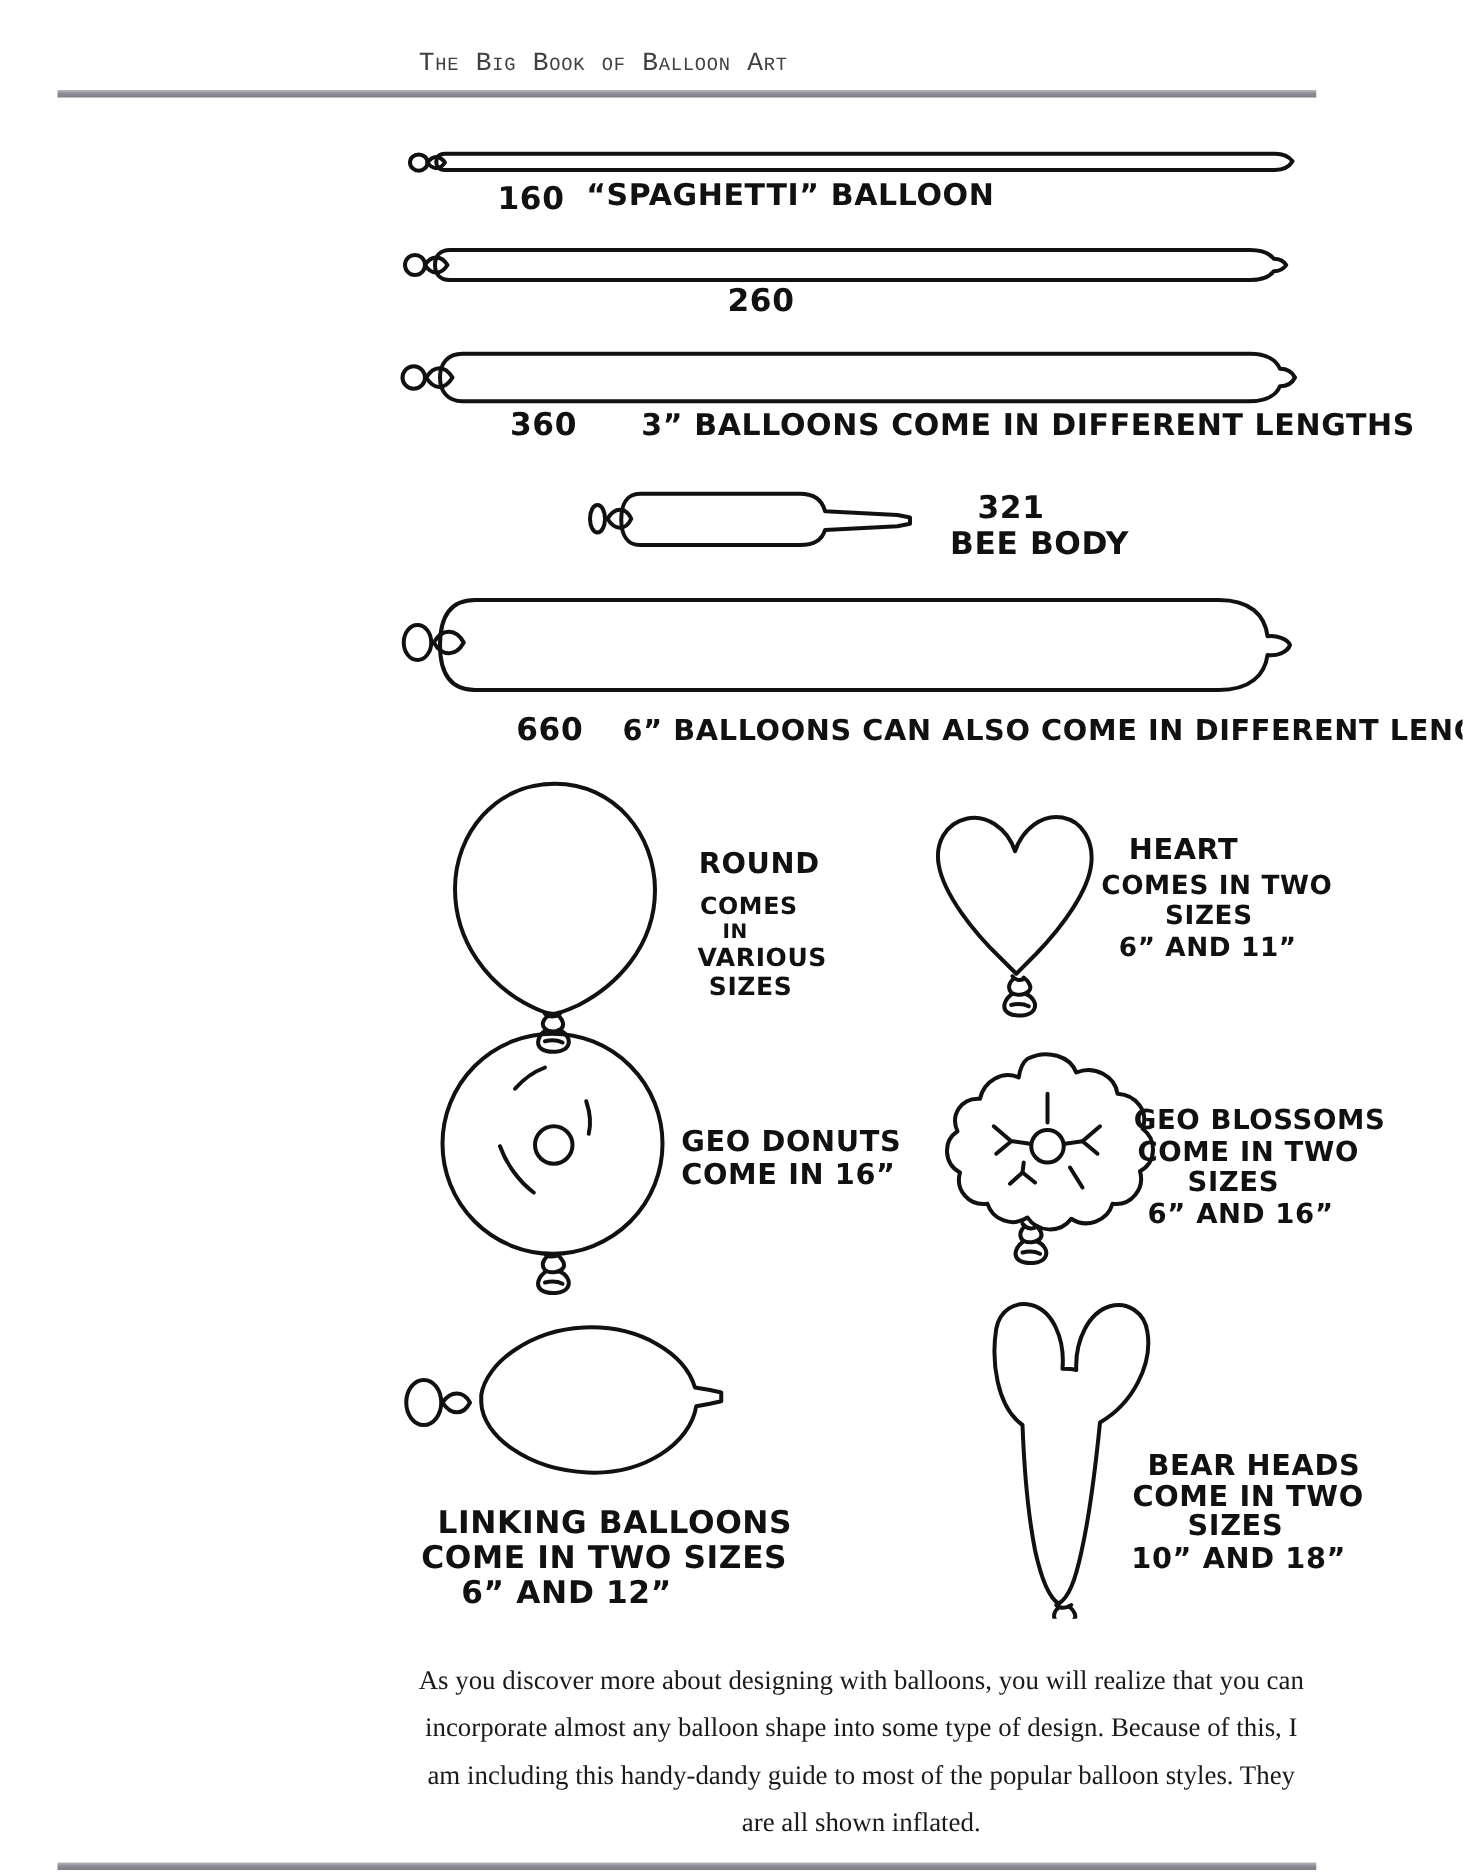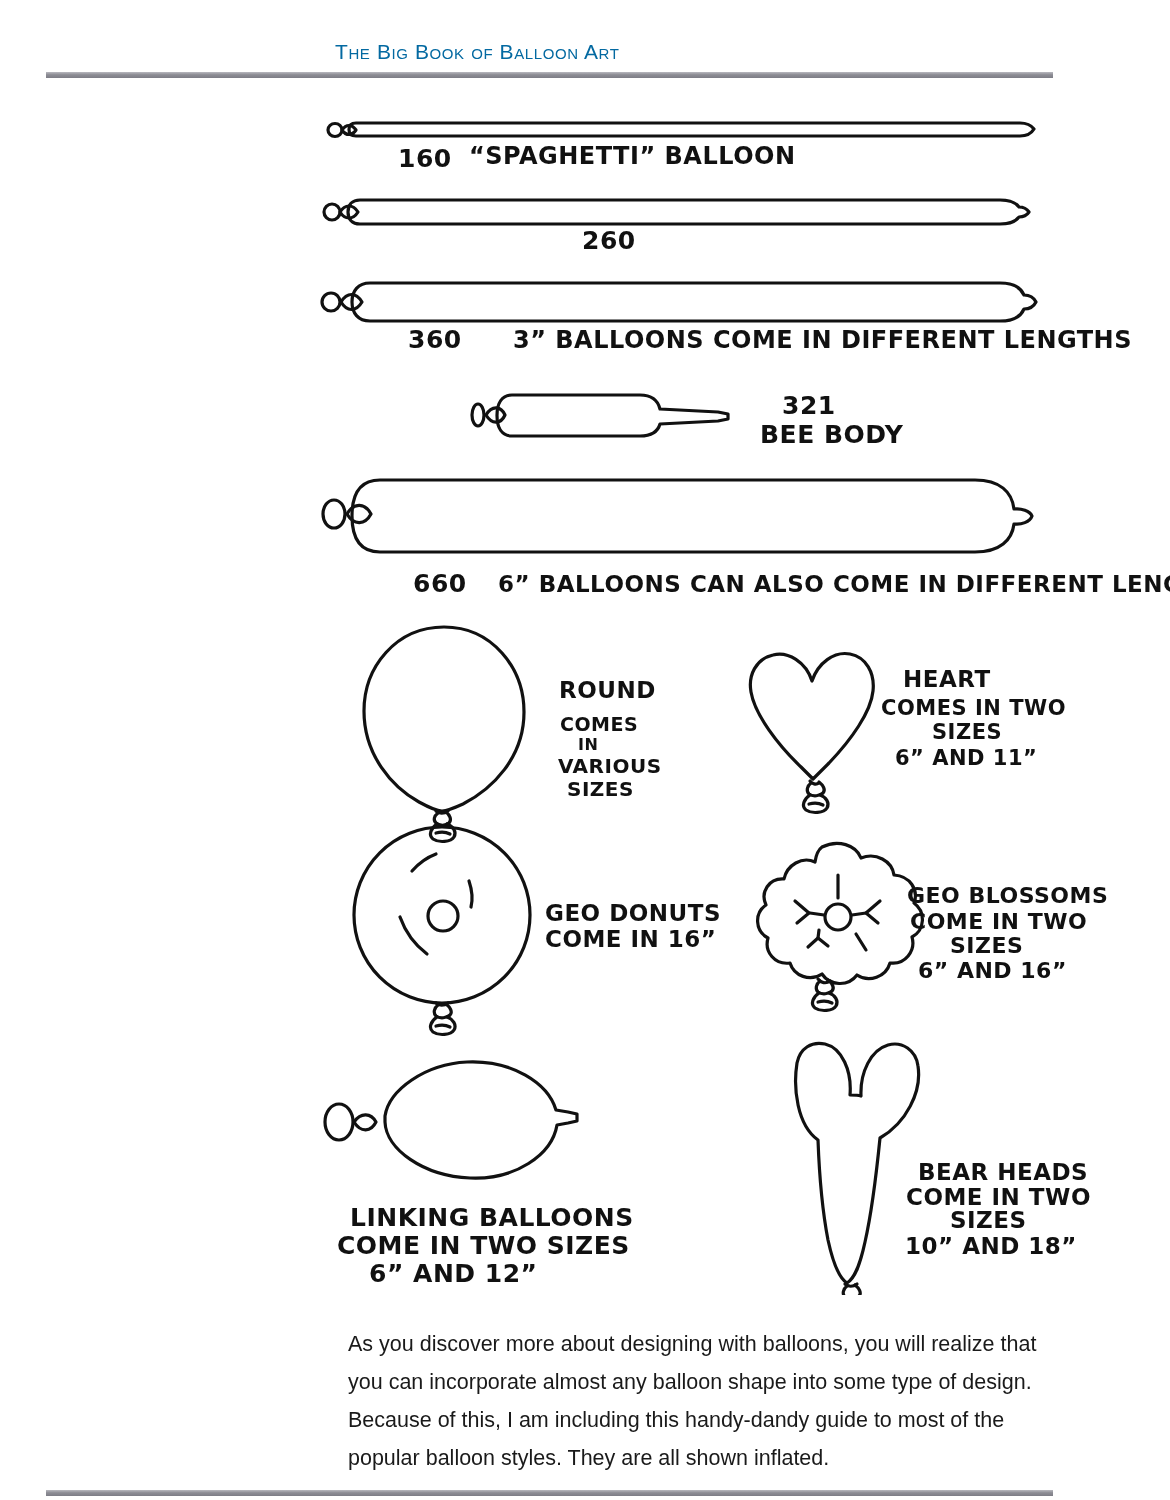--- a/index.html
+++ b/index.html
@@ -14,24 +14,24 @@
     overflow: hidden;
     font-family: "Liberation Serif", serif;
     color: #111111;
   }
 
   
   .running-head {
     position: absolute;
     left: 335px;
     top: 40px;
-    font-family: Liberation Sans, sans-serif;
+    font-family: Liberation Mono, monospace;
     font-size: 21px;
     letter-spacing: 0.6px;
-    color: #0369a1;
+    color: #404040;
     font-variant: small-caps;
     white-space: nowrap;
   }
   .rule {
     position: absolute;
     left: 46px;
     width: 1007px;
     height: 6px;
     background: linear-gradient(to bottom, #b9b9bf 0%, #8d8d95 45%, #7d7d86 100%);
   }
@@ -51,28 +51,28 @@
   .hand {
     font-family: "DejaVu Sans", sans-serif;
     font-weight: 700;
     fill: #111111;
     letter-spacing: 0.5px;
   }
 
   
   .body-copy {
     position: absolute;
-    left: 348px;
+    left: 331px;
     top: 1303px;
     width: 716px;
-    font-family: Liberation Sans, sans-serif;
+    font-family: Liberation Serif, serif;
     font-size: 21.5px;
     line-height: 38px;
     color: #1a1a1a;
-    text-align: left;
+    text-align: center;
   }
 </style>
 </head>
 <body>
 
 <div class="running-head">The Big Book of Balloon Art</div>
 <div class="rule rule-top"></div>
 <div class="rule rule-bottom"></div>
 
 <div class="figure">

